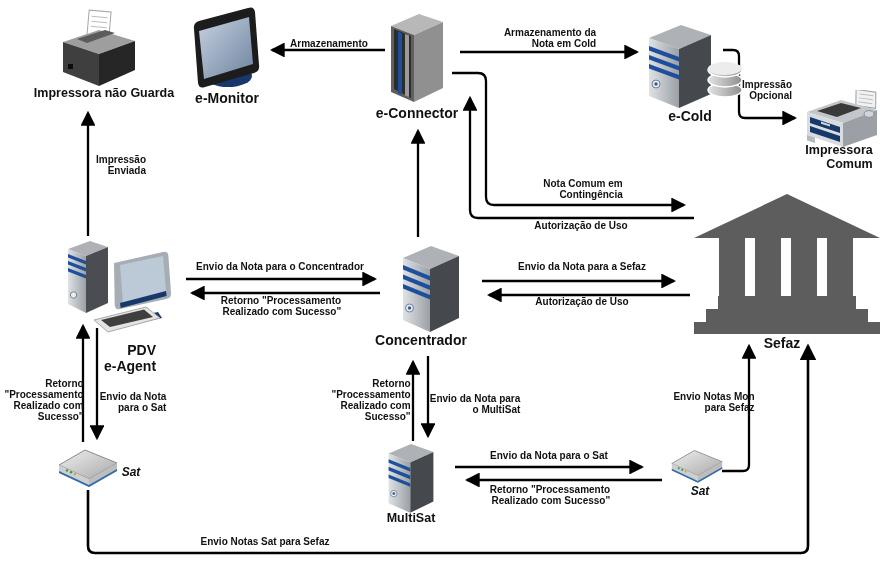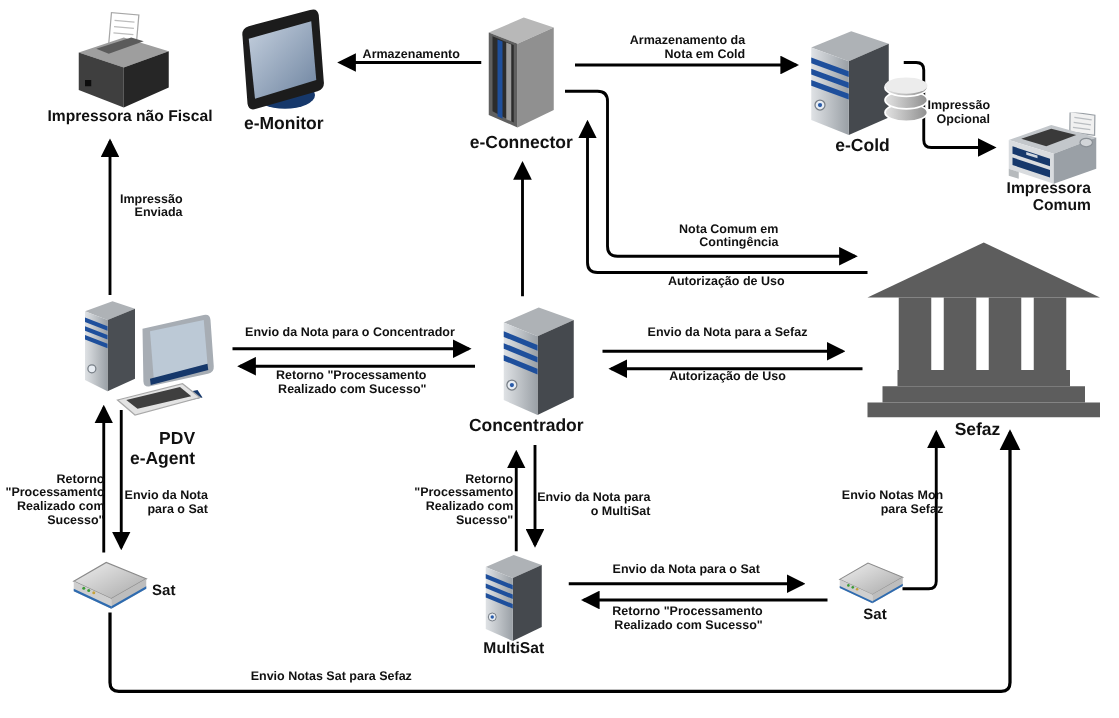--- a/index.html
+++ b/index.html
@@ -6,21 +6,21 @@
   .canvas{position:relative;width:895px;height:574px;background:#fff;overflow:hidden;
           font-family:"Liberation Sans",sans-serif;}
   .wires{position:absolute;left:0;top:0;}
   .icon{position:absolute;}
   .icon svg{width:100%;height:100%;display:block;}
   .lbl{position:absolute;transform:translateX(-50%);text-align:right;color:#111;
        font-weight:bold;white-space:pre-line;}
   .elbl{font-size:10px;line-height:11px;}
   .nlbl{font-size:14px;line-height:16px;}
   .nlbl.md{font-size:12.5px;line-height:14px;}
-  .nlbl.sm{font-size:12px;line-height:13px;}
+  .nlbl.sm{font-size:12px;line-height:13px;font-style:italic;}
 </style>
 </head>
 <body>
 
 <div class="canvas">
 
   <svg class="wires" width="895" height="574" viewBox="0 0 895 574">
     <defs>
       <marker id="ah" viewBox="0 0 10 10" refX="8.5" refY="5" markerWidth="6.5" markerHeight="6.5" orient="auto-start-reverse">
         <path d="M0,0 L10,5 L0,10 z" fill="#000"></path>
@@ -246,21 +246,21 @@
       <polygon points="4,19 34,33 34,41 4,27" fill="#cfcfcf"></polygon>
       <polygon points="34,33 62,17 62,25 34,41" fill="#bdbdbd"></polygon>
       <polygon points="4,25 34,39 34,41 4,27" fill="#2e6bb0"></polygon>
       <polygon points="34,39 62,23 62,25 34,41" fill="#2e6bb0"></polygon>
       <circle cx="12" cy="24.5" r="1.2" fill="#3a9b35"></circle>
       <circle cx="16" cy="26.3" r="1.2" fill="#3a9b35"></circle>
       <circle cx="20" cy="28.1" r="1.2" fill="#c7a23a"></circle>
     </svg>
   </div>
 
-  <div class="lbl nlbl md" style="left:104px;top:86px">Impressora não Fiscal</div>
+  <div class="lbl nlbl md" style="left:104px;top:86px">Impressora não Guarda</div>
   <div class="lbl nlbl" style="left:227px;top:90px">e-Monitor</div>
   <div class="lbl nlbl" style="left:417px;top:105px">e-Connector</div>
   <div class="lbl nlbl" style="left:690px;top:108px">e-Cold</div>
   <div class="lbl nlbl md" style="left:839px;top:143px">Impressora Comum</div>
   <div class="lbl nlbl" style="left:130px;top:342px">PDV
 e-Agent</div>
   <div class="lbl nlbl" style="left:421px;top:332px">Concentrador</div>
   <div class="lbl nlbl" style="left:782px;top:335px">Sefaz</div>
   <div class="lbl nlbl sm" style="left:131px;top:466px">Sat</div>
   <div class="lbl nlbl md" style="left:411px;top:511px">MultiSat</div>

